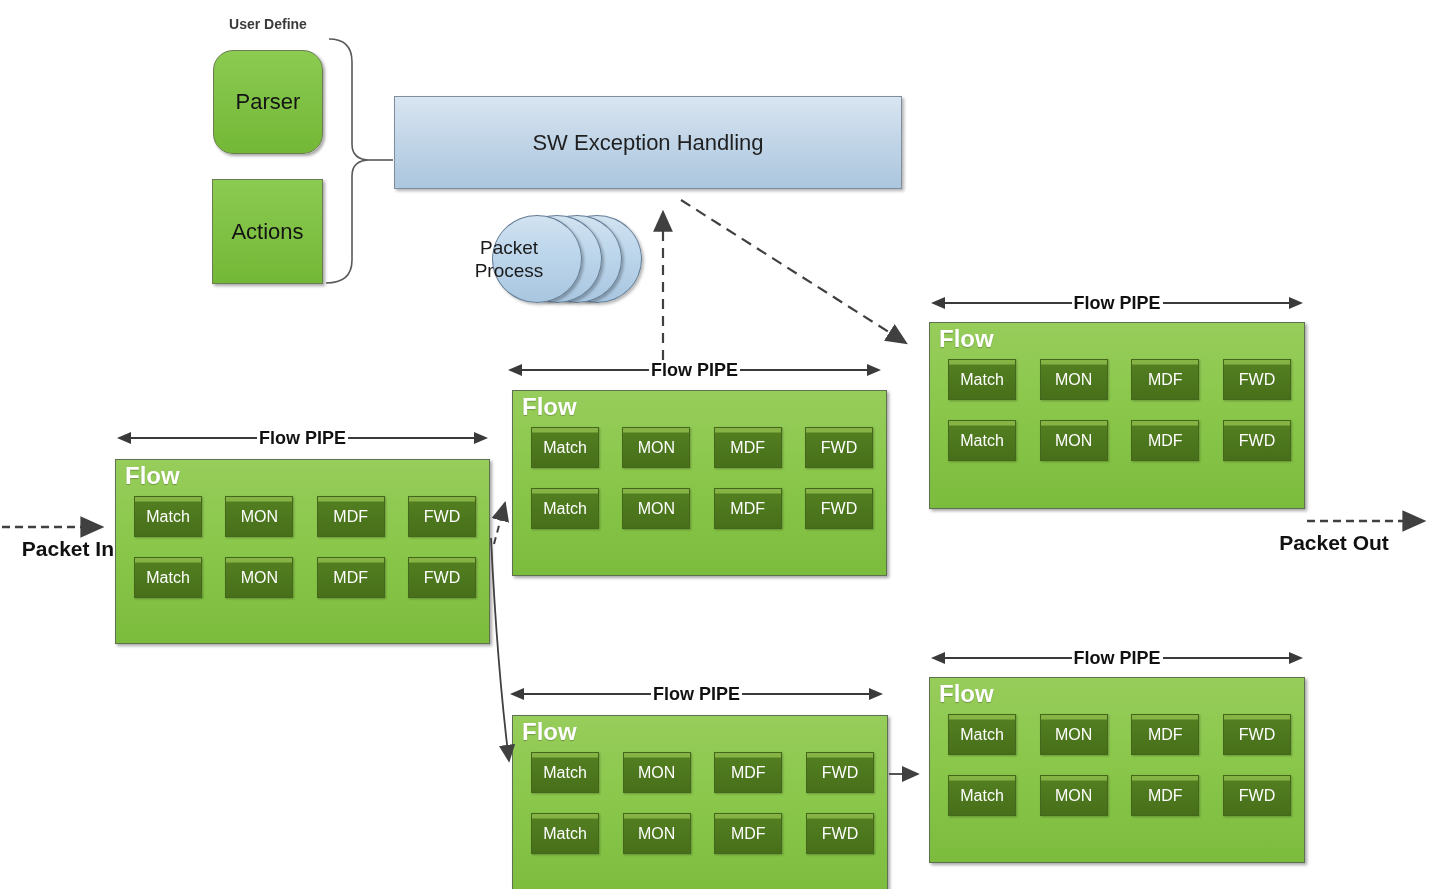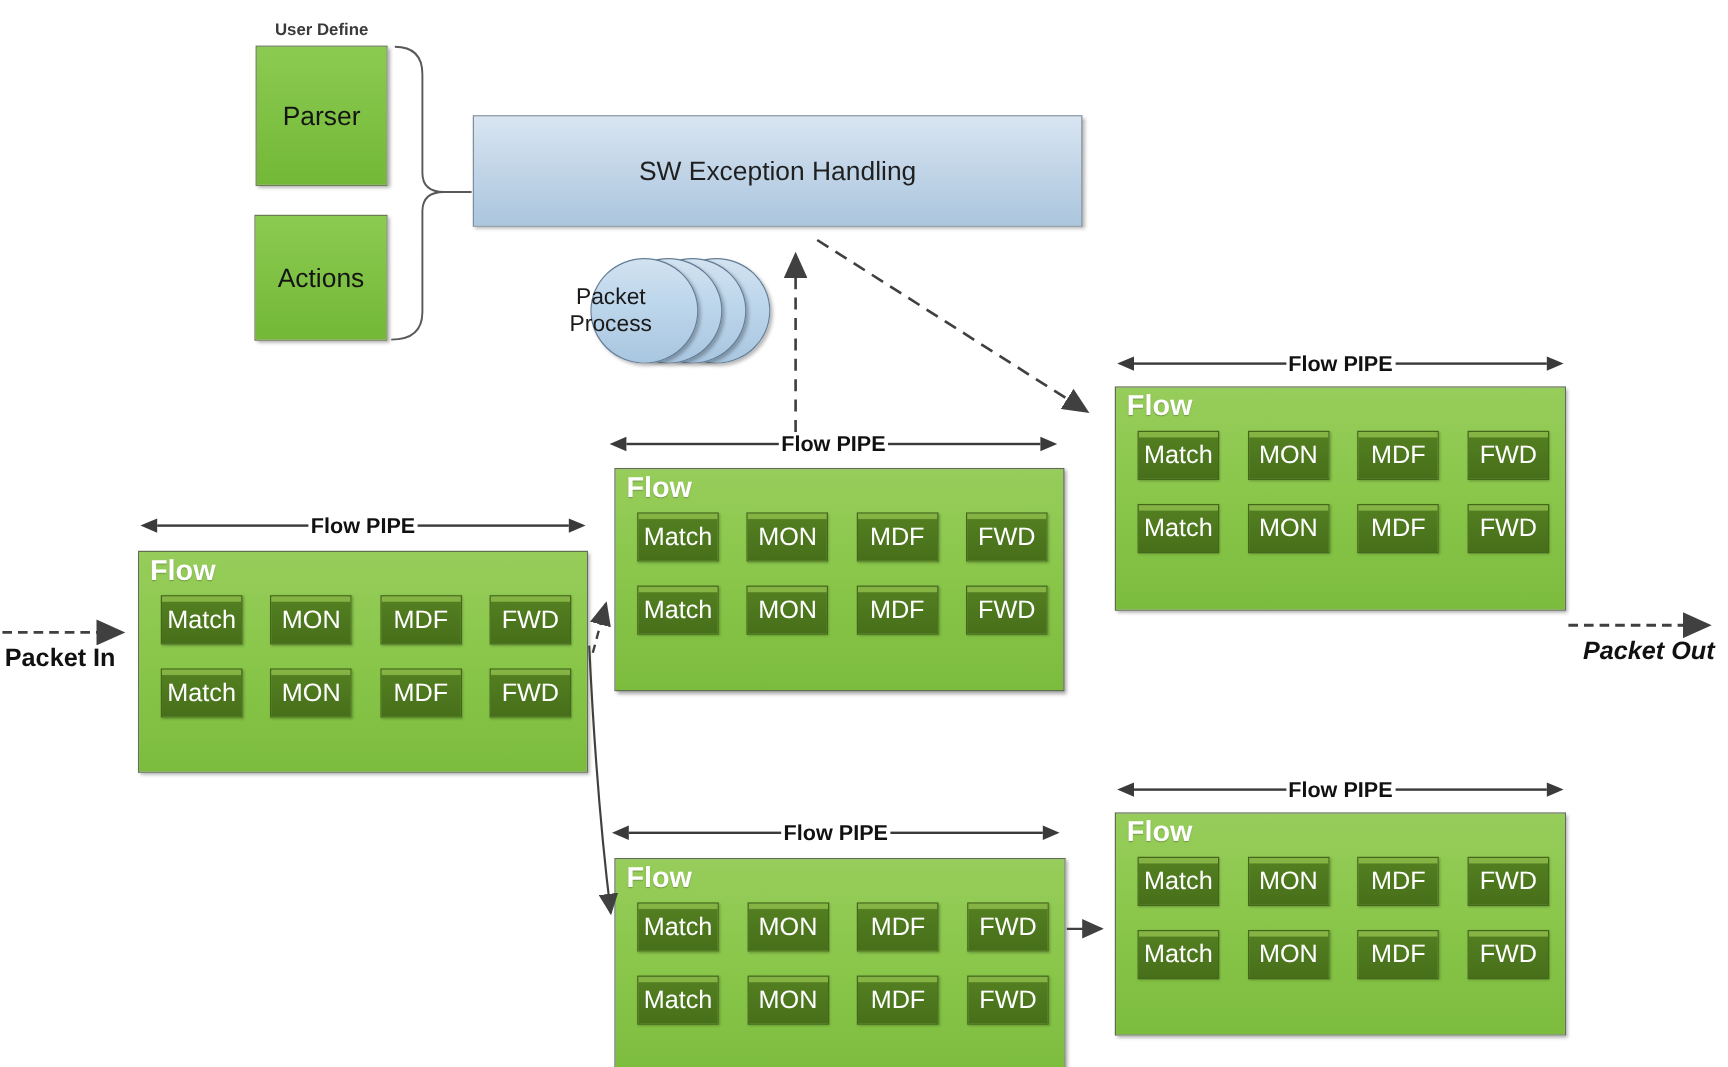--- a/index.html
+++ b/index.html
@@ -13,21 +13,21 @@
   .user-define {
     left:213px; top:0; width:110px; text-align:center;
     font-weight:bold; font-size:14px; color:#3a3a3a;
   }
   .module-box {
     background:linear-gradient(180deg,#8bcb51 0%,#74b837 100%);
     border:1px solid #6b7c51; box-shadow:2px 2px 3px rgba(0,0,0,.35);
     display:flex; align-items:center; justify-content:center;
     font-size:22px; color:#141414;
   }
-  .parser-box  { left:213px; top:22px;  width:110px; height:117px; }
+  .parser-box  { left:213px; top:34px;  width:110px; height:104px;border-radius:20px; }
   .actions-box { left:212px; top:163px; width:111px; height:105px; }
 
   
   .sw-box {
     left:394px; top:80px; width:508px; height:93px;
     background:linear-gradient(180deg,#d9e5f1 0%,#c3d6e8 45%,#abc6de 100%);
     border:1px solid #7e8e9e; box-shadow:2px 2px 3px rgba(0,0,0,.3);
     display:flex; align-items:center; justify-content:center;
     font-size:22px; color:#1f1f1f;
   }
@@ -55,38 +55,38 @@
   }
   .cells-row {
     position:absolute; left:18px; right:13px; height:41px;
     display:flex; justify-content:space-between;
   }
   .row1 { top:36px; } .row2 { top:97px; }
   .cell {
     width:68px; height:41px; box-sizing:border-box;
     background:linear-gradient(180deg,#85b445 0px,#85b445 4px,#527e20 5px,#476f1a 100%);
     border:1px solid #44671c; box-shadow:1px 1px 2px rgba(0,0,0,.25);
-    color:#ffffff; font-size:21px;
+    color:#ffffff; font-size:16px;
     display:flex; align-items:center; justify-content:center;
   }
 
   
   .flowpipe-label {
     position:absolute; height:22px; display:flex; align-items:center;
     color:#111111; font-weight:bold; font-size:18px;justify-content:space-between;
   }
   .fp-line { flex:1; height:2.5px; background:#3a3a3a; }
   .fp-text { padding:0 2px; white-space:nowrap; }
   .fp-ah-left  { width:0; height:0; border-top:6px solid transparent; border-bottom:6px solid transparent; border-right:14px solid #3a3a3a; }
   .fp-ah-right { width:0; height:0; border-top:6px solid transparent; border-bottom:6px solid transparent; border-left:14px solid #3a3a3a; }
 
   
   .packet-label { font-weight:bold; font-size:21px; color:#111111; }
-  .packet-in-label  { left:4px;  top:521px; width:110px; text-align:left; }
-  .packet-out-label { left:1310px; top:515px; width:128px; text-align:center;font-style:italic; }
+  .packet-in-label  { left:4px;  top:521px; width:110px; text-align:right; }
+  .packet-out-label { left:1270px; top:515px; width:128px; text-align:center; }
 
   svg.arrows { position:absolute; left:0; top:0; z-index:30; pointer-events:none; }
 </style>
 </head>
 <body>
 
 <div class="canvas">
 
   <div class="abs user-define">User Define</div>
   <div class="abs module-box parser-box">

